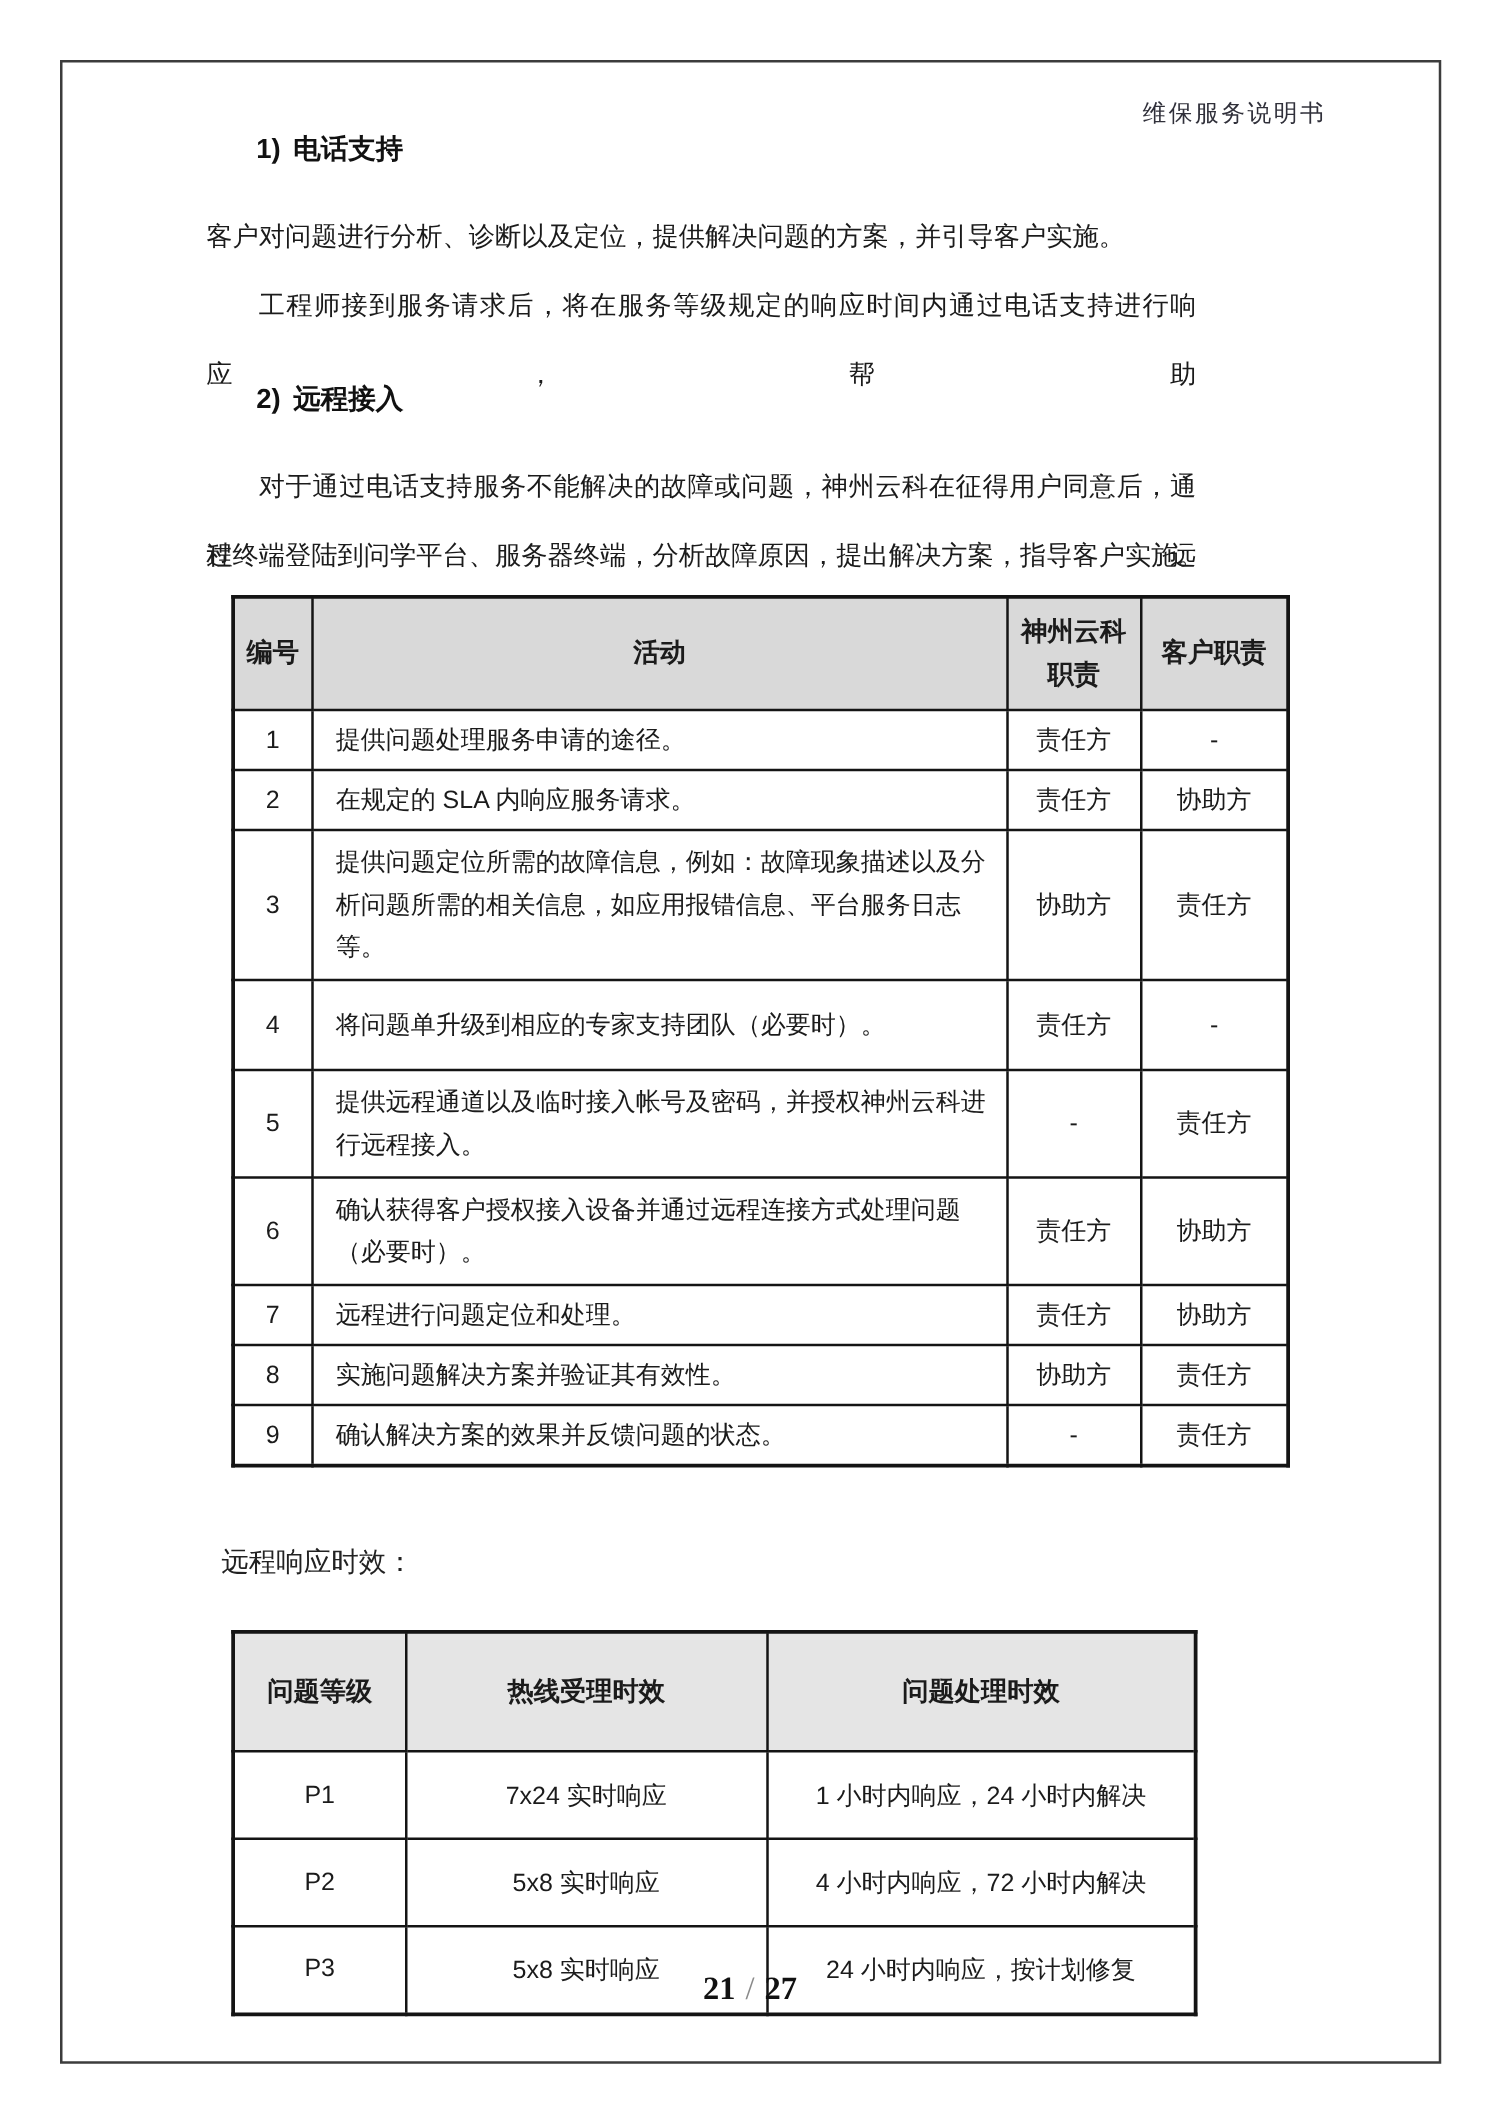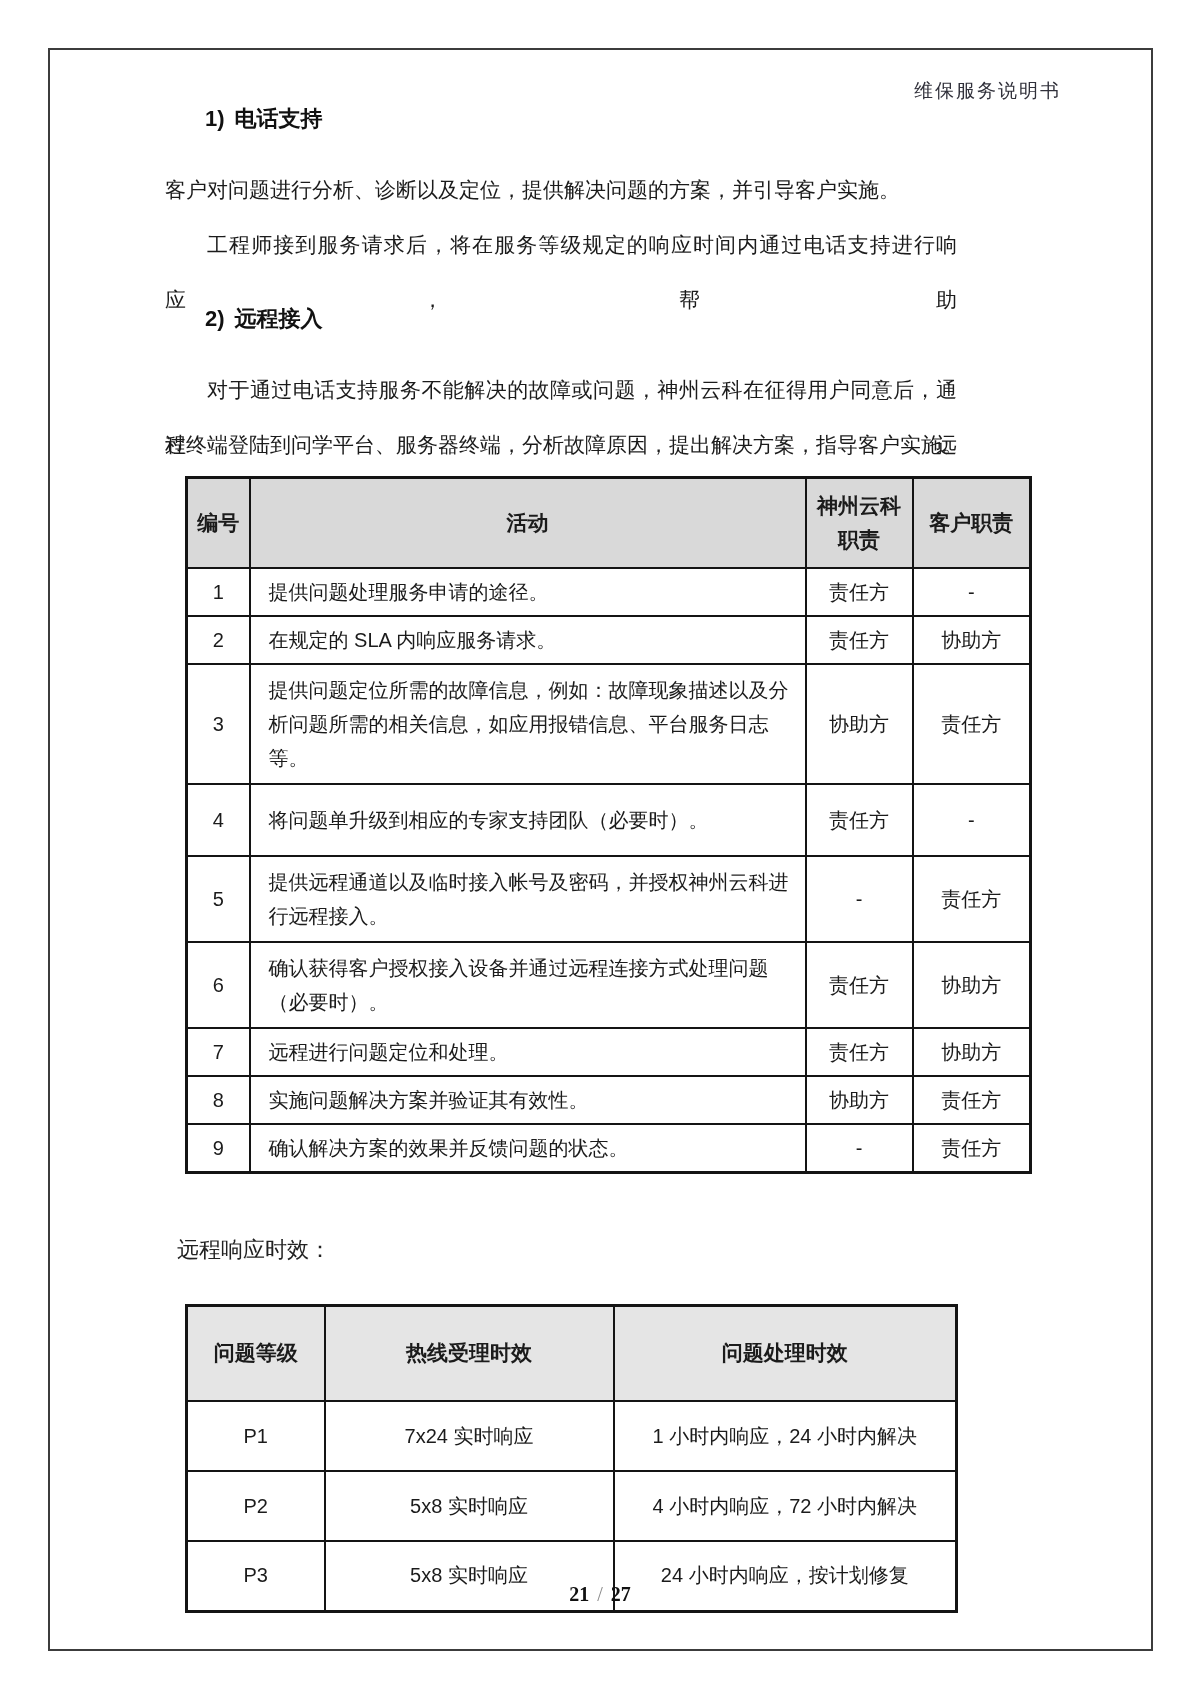--- a/index.html
+++ b/index.html
@@ -53,21 +53,21 @@
 
   .t2 { margin-top: 34px; margin-left: 20px; width: 770px; border: 3px solid #141414; }
   .t2 th, .t2 td { border: 2px solid #141414; text-align: center; vertical-align: middle; }
   .t2 th { background: #e5e5e5; font-size: 21px; font-weight: bold; height: 96px; }
   .t2 td { font-size: 20px; height: 70px; }
 
   .footer {
     position: absolute; left: 0; right: 0; bottom: 92px;
     text-align: center;
     font-family: "Liberation Serif", "DejaVu Serif", serif;
-    font-size: 20px; font-weight: bold; color: #111;
+    font-size: 26px; font-weight: bold; color: #111;
   }
   .footer .sep { color: #8a8a8a; font-weight: normal; padding: 0 8px; }
 </style>
 </head>
 <body>
 
 <div class="page">
   <div class="frame">
 
     <div class="doc-header">维保服务说明书</div>

